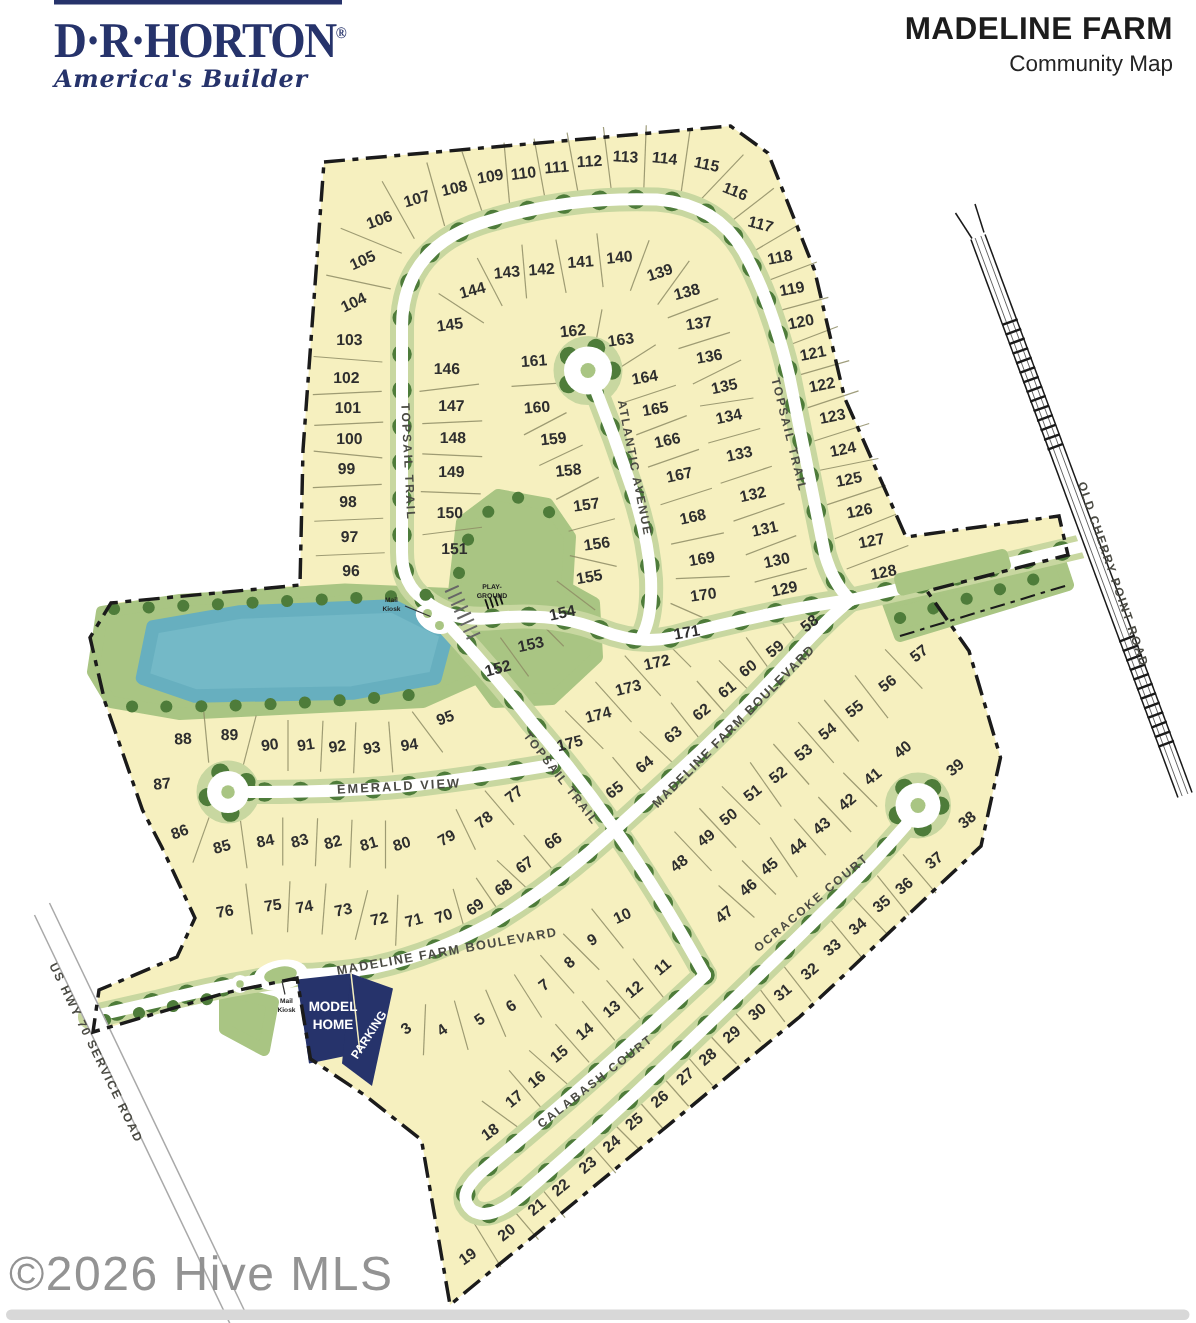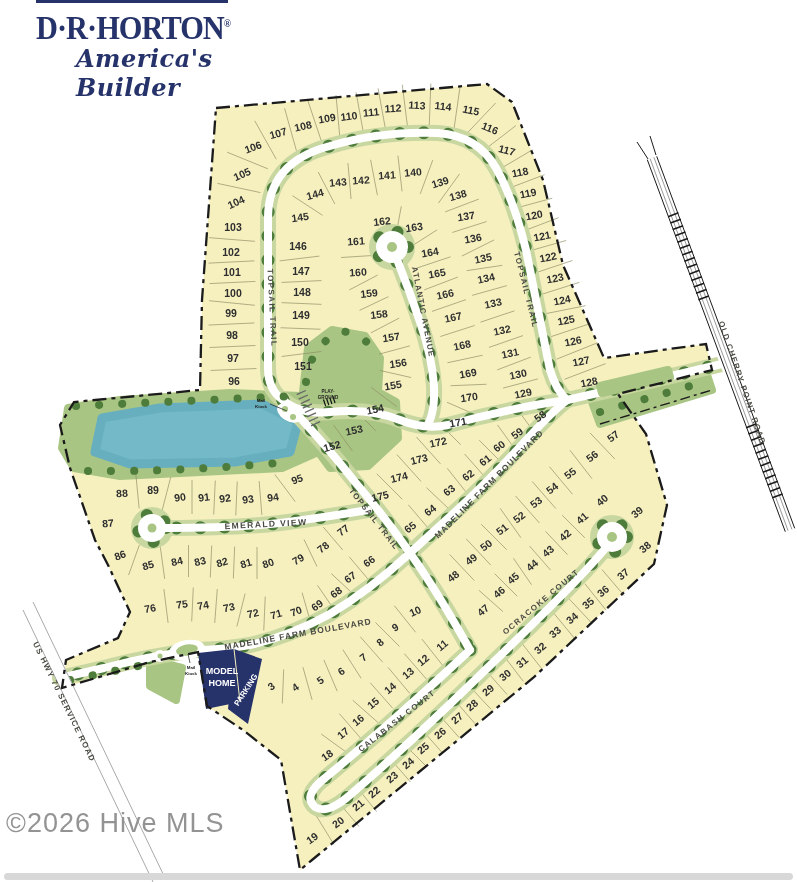--- a/index.html
+++ b/index.html
@@ -5,26 +5,26 @@
   html,body{margin:0;padding:0;background:#fff;}
   .page{position:relative;width:797px;height:882px;background:#fff;overflow:hidden;
         font-family:"Liberation Sans",sans-serif;}
   .page svg{position:absolute;left:0;top:0;}
   
   .logo{position:absolute;left:36px;top:0;width:192px;}
   .logo-rule{height:3px;background:var(--navy);margin-bottom:3px;}
   .logo-brand{font-family:"Liberation Serif",serif;font-weight:700;font-size:31px;line-height:32px;
               color:var(--navy);letter-spacing:-1px;transform:scale(.98,1.08);transform-origin:left top;white-space:nowrap;}
   .logo-brand sup{font-size:10px;letter-spacing:0;}
-  .logo-tagline{font-family:"DejaVu Serif",serif;font-style:italic;font-weight:700;font-size:24px;
-                color:var(--navy);letter-spacing:.5px;margin-top:2px;margin-left:40px;}
+  .logo-tagline{font-family:"DejaVu Serif",serif;font-style:italic;font-weight:700;font-size:16px;
+                color:var(--navy);letter-spacing:.5px;margin-top:2px;}
   .title-block{position:absolute;right:15px;top:8px;text-align:right;color:#1c1c1c;}
   .map-title{font-weight:800;font-size:21px;letter-spacing:.3px;}
   .map-subtitle{font-size:15px;margin-top:2px;color:#242424;}
-  .watermark{position:absolute;left:6px;top:808px;font-size:27px;color:#8e8e8e;letter-spacing:1px;opacity:.95;}
+  .watermark{position:absolute;left:6px;top:831px;font-size:32px;color:#8e8e8e;letter-spacing:1px;opacity:.95;}
   .scrollbar{position:absolute;left:4px;top:873px;width:789px;height:7px;background:#d8d8d8;border-radius:4px;}
   
   .lot-area{fill:var(--lot_fill);}
   .green{fill:var(--green);stroke:var(--green);stroke-width:8;stroke-linejoin:round;}
   .pond{fill:var(--pond);stroke:#67afbf;stroke-width:9;stroke-linejoin:round;}
   .navy-parcel{fill:var(--navy);}
   .parcel-line{stroke:#8f8d66;stroke-width:.8;opacity:.85;}
   .road-verge{fill:none;stroke:var(--verge);stroke-width:16;stroke-linecap:round;stroke-linejoin:round;}
   .road-tree{fill:none;stroke:var(--tree);stroke-width:13;stroke-linecap:round;stroke-dasharray:.1 24;}
   .road-white{fill:none;stroke:#fff;stroke-width:8;stroke-linecap:round;stroke-linejoin:round;}
@@ -532,16 +532,20 @@
         <text class="small-label" transform="translate(191 667) rotate(0)" font-size="4.4" fill="#222222" dominant-baseline="central">Mail</text>
         <text class="small-label" transform="translate(191 673) rotate(0)" font-size="4.4" fill="#222222" dominant-baseline="central">Kiosk</text>
       </g>
 </svg>
 
   <div class="logo">
     <div class="logo-rule"></div>
     <div class="logo-brand"><span>D·R·HORTON</span><sup>®</sup></div>
     <div class="logo-tagline">America's Builder</div>
   </div>
+  <div class="title-block">
+    <div class="map-title">MADELINE FARM</div>
+    <div class="map-subtitle">Community Map</div>
+  </div>
 
   <div class="watermark">©2026 Hive MLS</div>
   <div class="scrollbar"></div>
 </div>
 
 </body></html>

